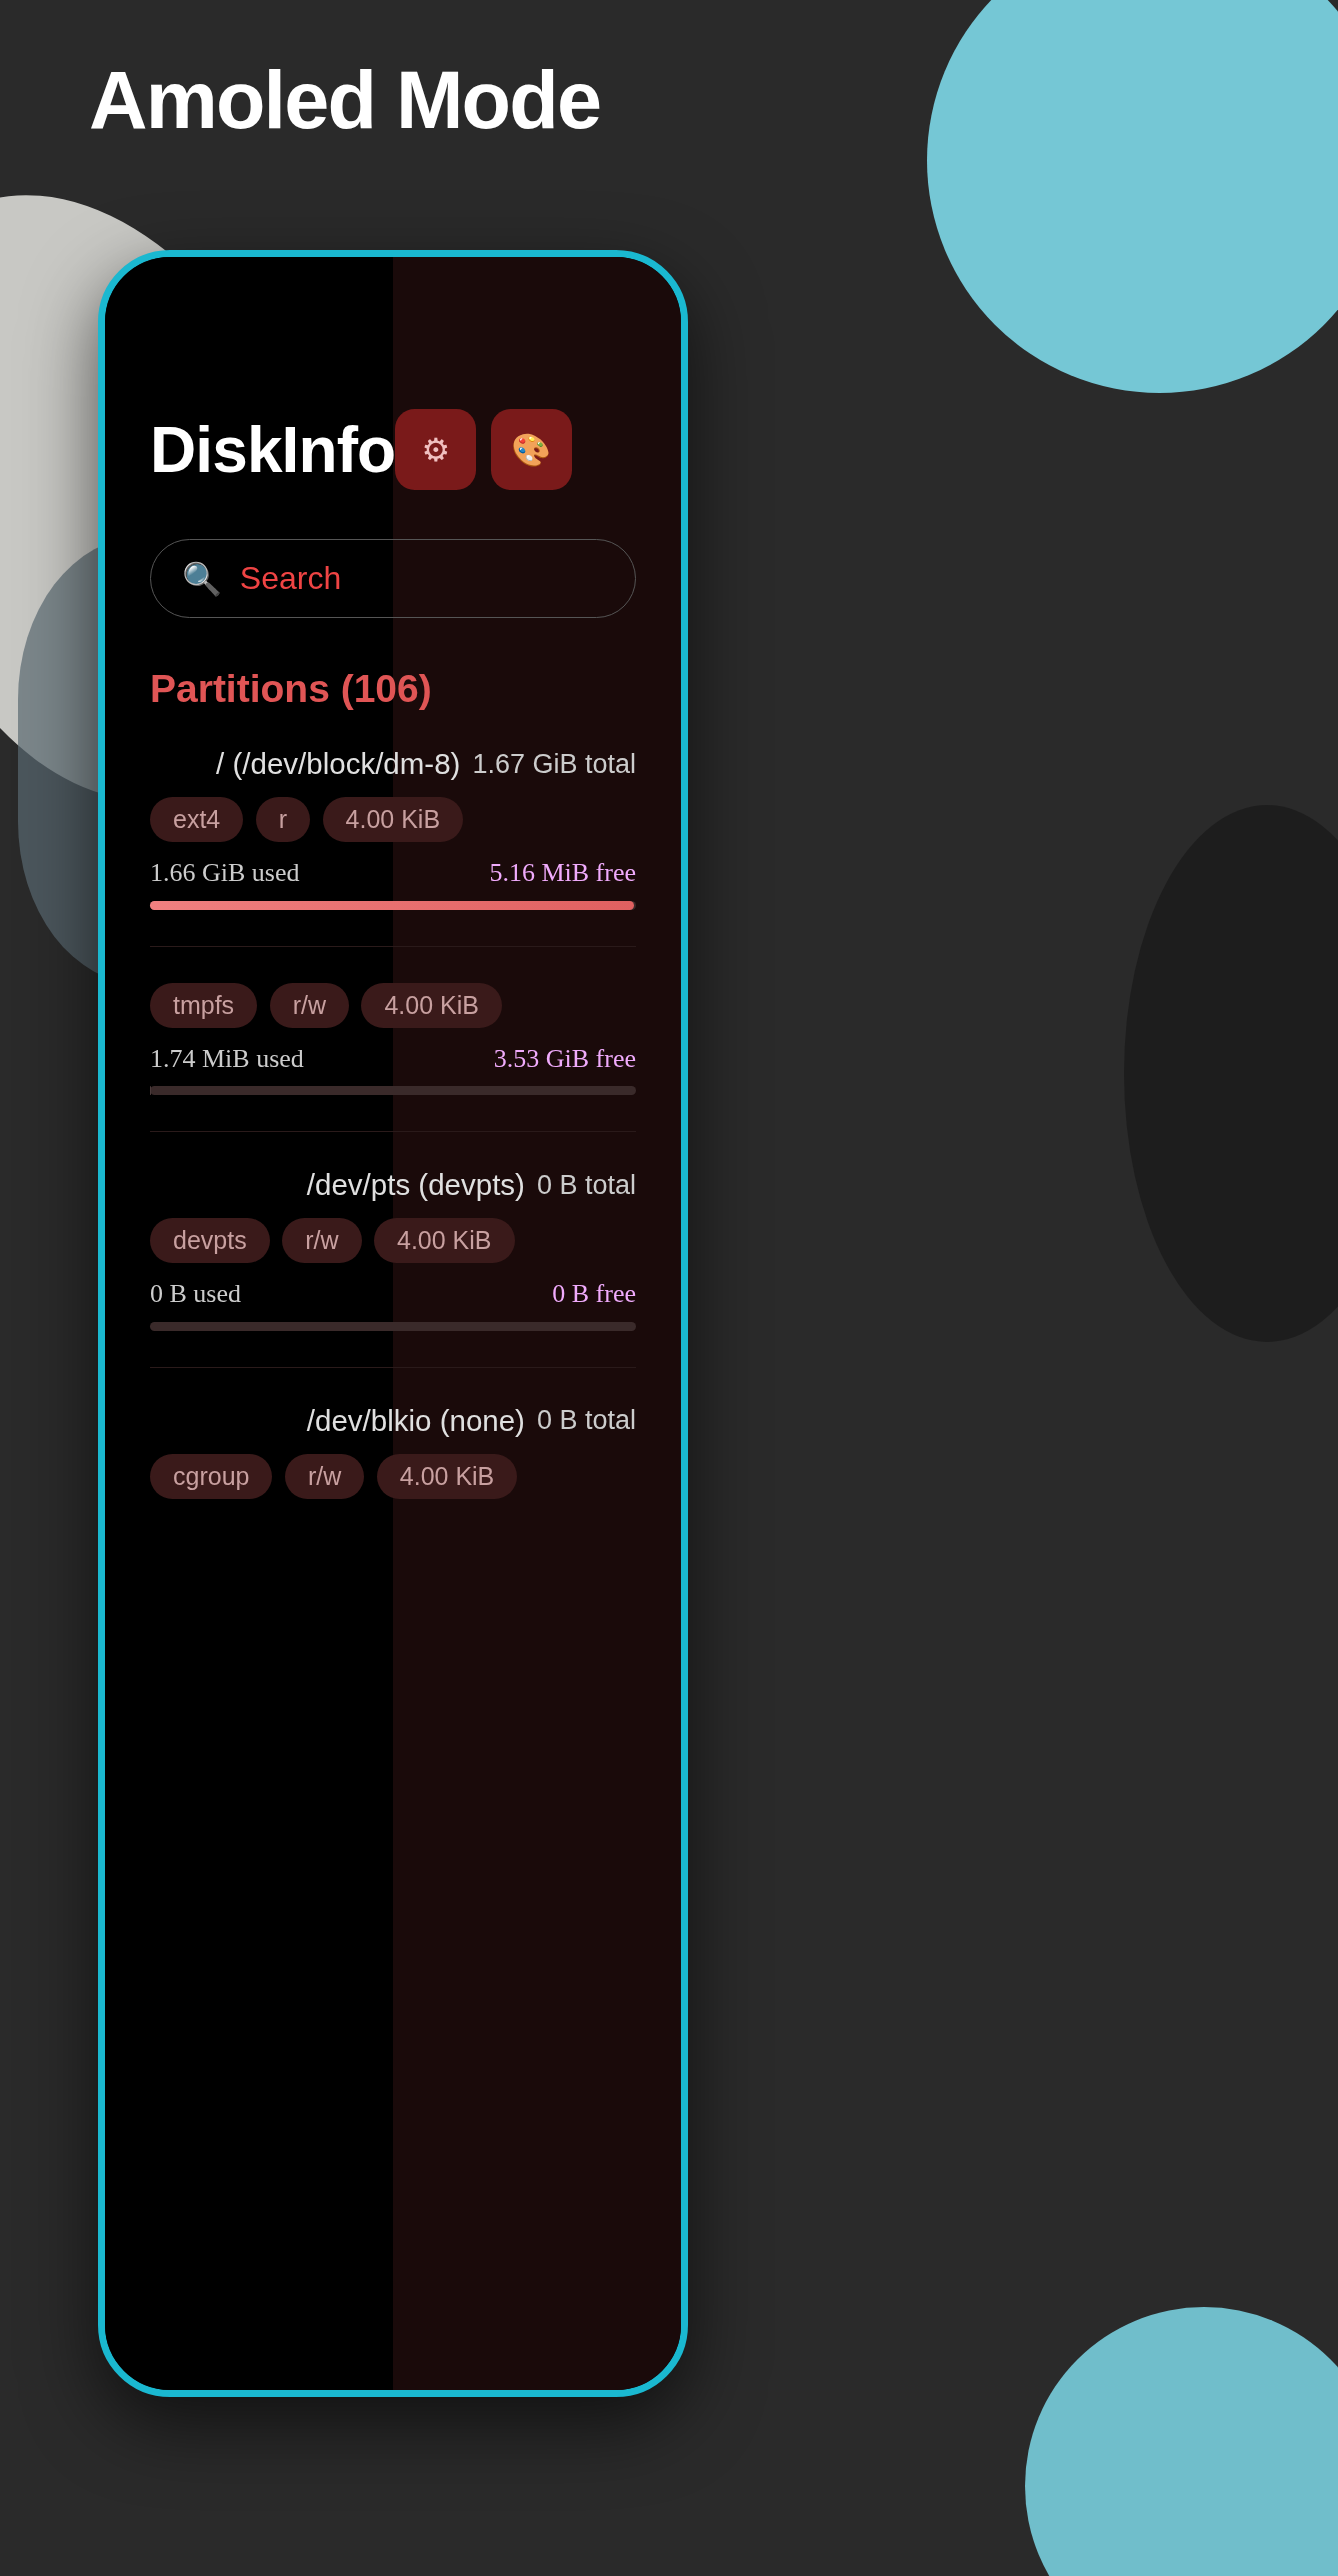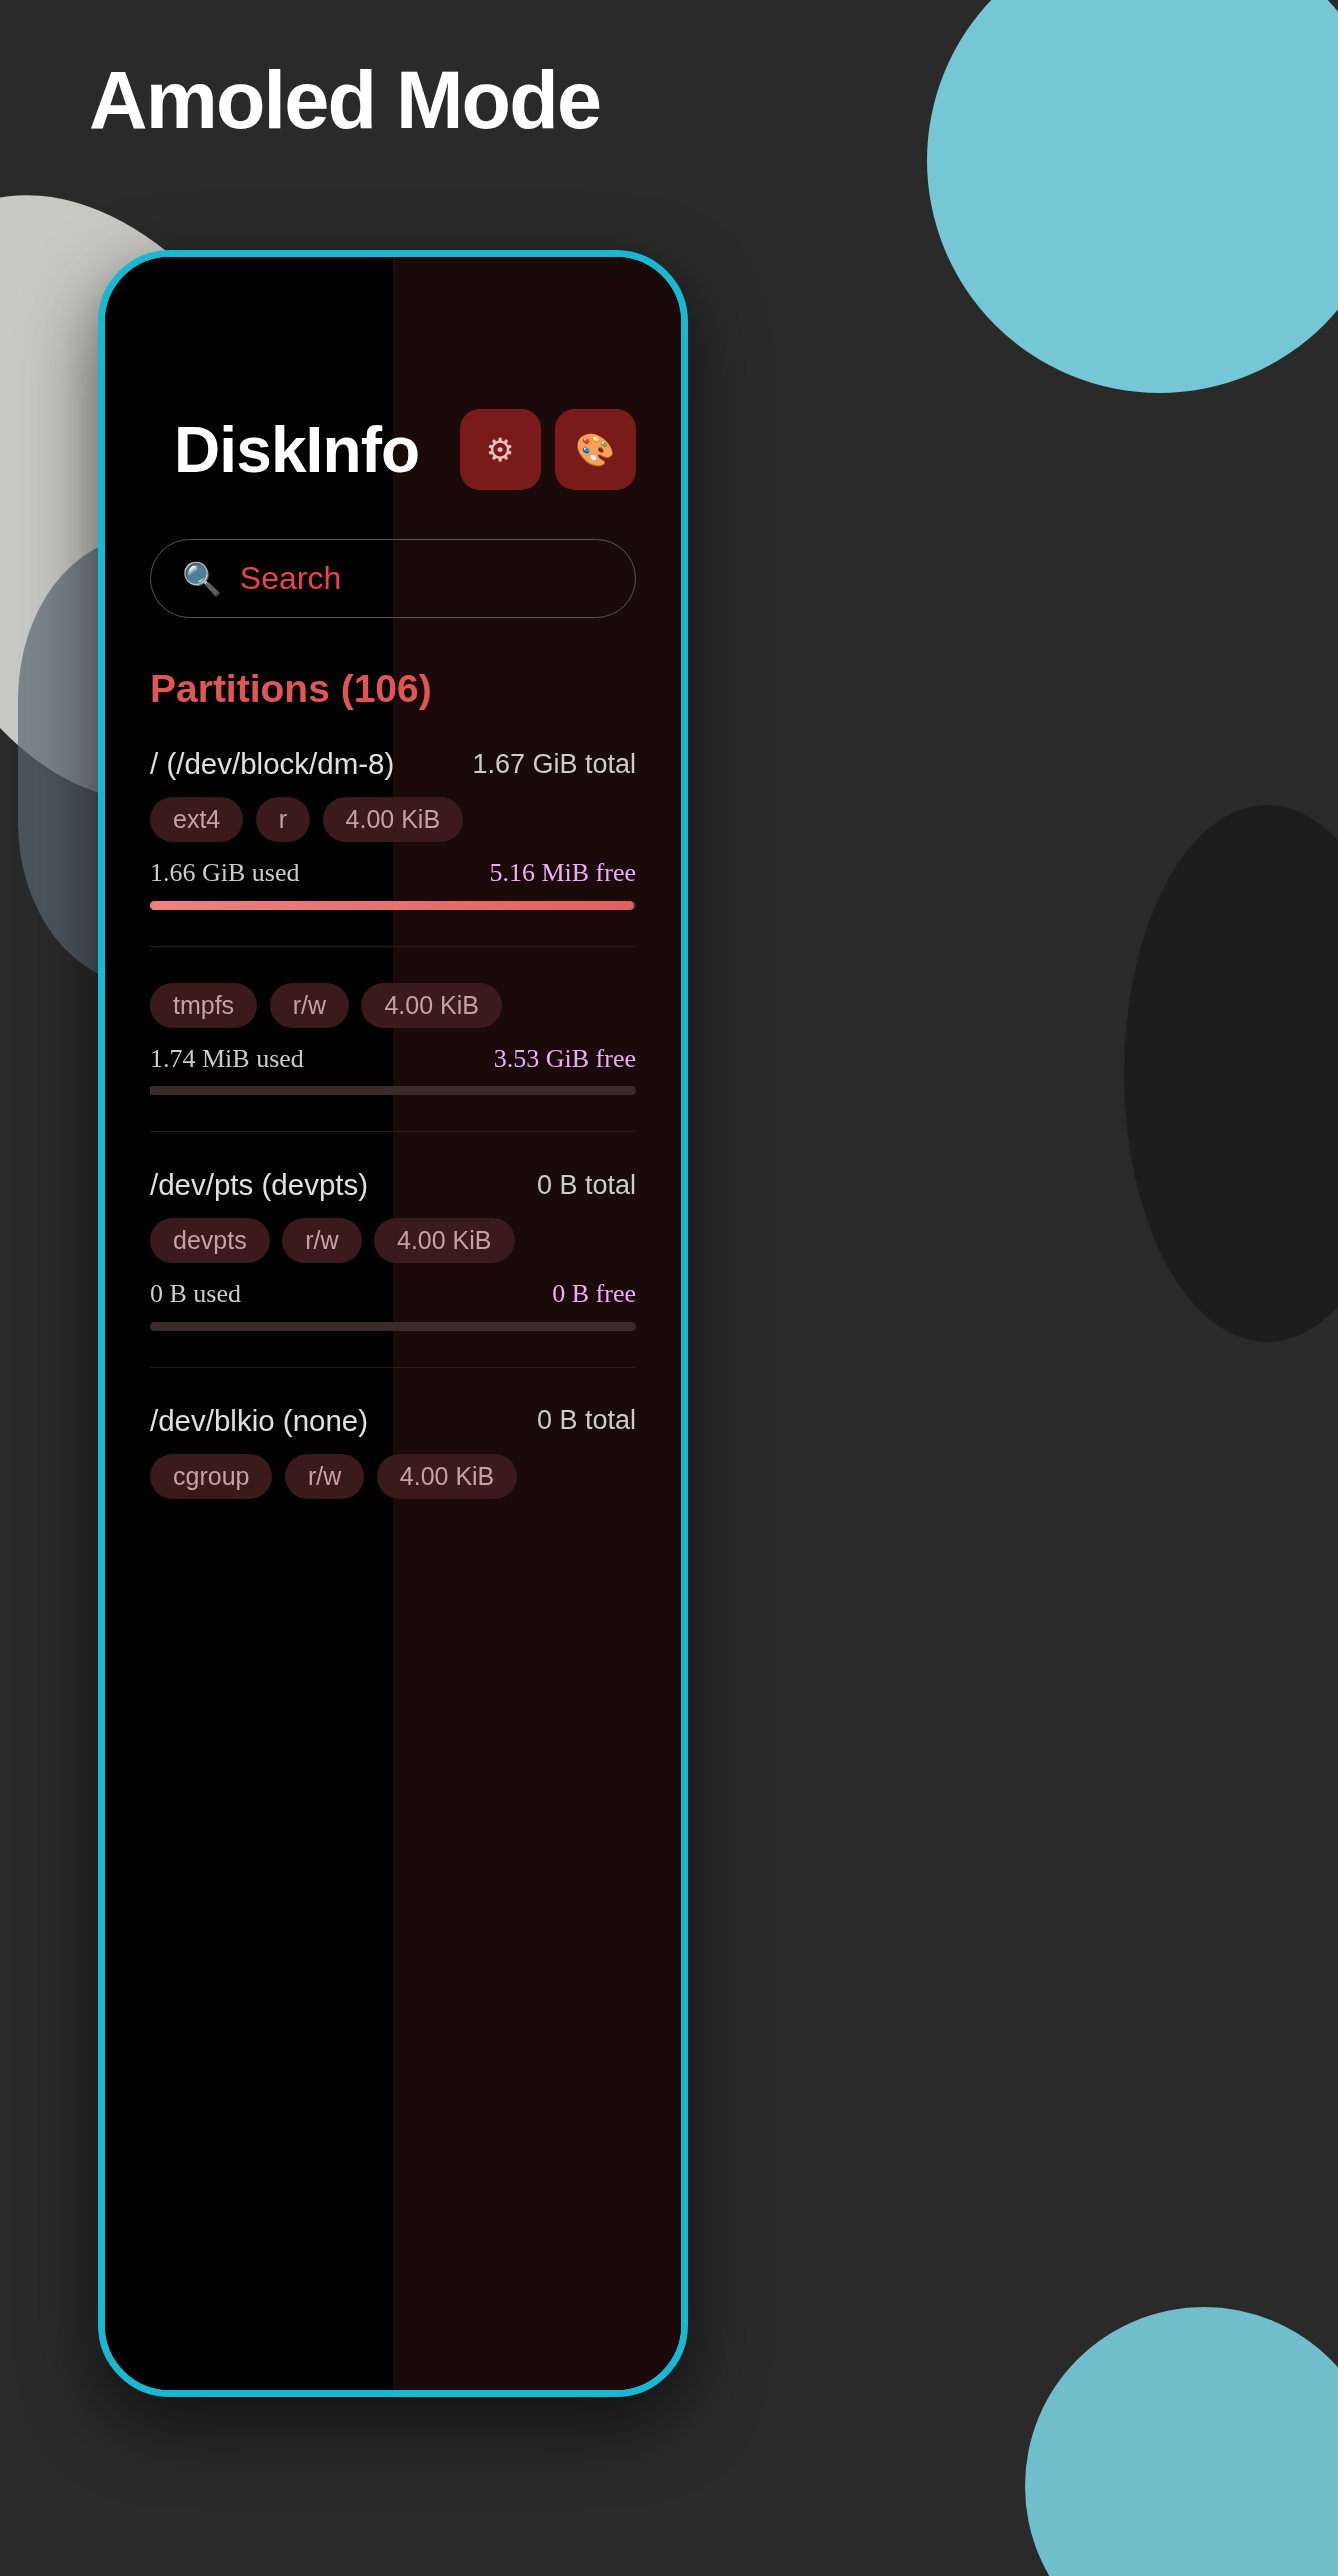--- a/index.html
+++ b/index.html
@@ -117,24 +117,22 @@
       top: 0; left: 0;
       width: 100%;
       height: 100%;
       padding: 54px 45px 36px;
     }
 
     
     .app-header {
       display: flex;
       align-items: center;
-      justify-content: space-between;
       margin-bottom: 49px;
       margin-top: 98px;
-      margin-left: 24px;
     }
 
     .app-title {
       color: #ffffff;
       font-size: 64px;
       font-weight: 700;
       letter-spacing: -0.9px;
     }
 
     .header-buttons {
@@ -193,21 +191,21 @@
       padding-bottom: 36px;
       border-bottom: 0.9px solid #2a1a1a;
     }
 
     .partition-item:last-child {
       border-bottom: none;
     }
 
     .partition-header {
       display: flex;
-      justify-content: space-between;
+      justify-content: flex-end;
       align-items: center;
       margin-bottom: 16px;
       gap: 12px;
     }
 
     .partition-name {
       color: #e0e0e0;
       font-size: 29.5px;
       font-weight: 500;
     }

